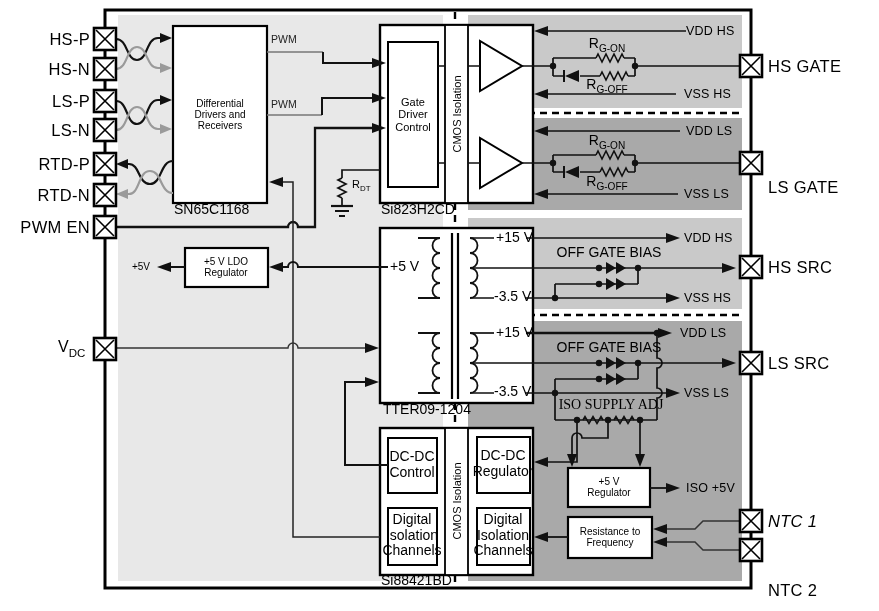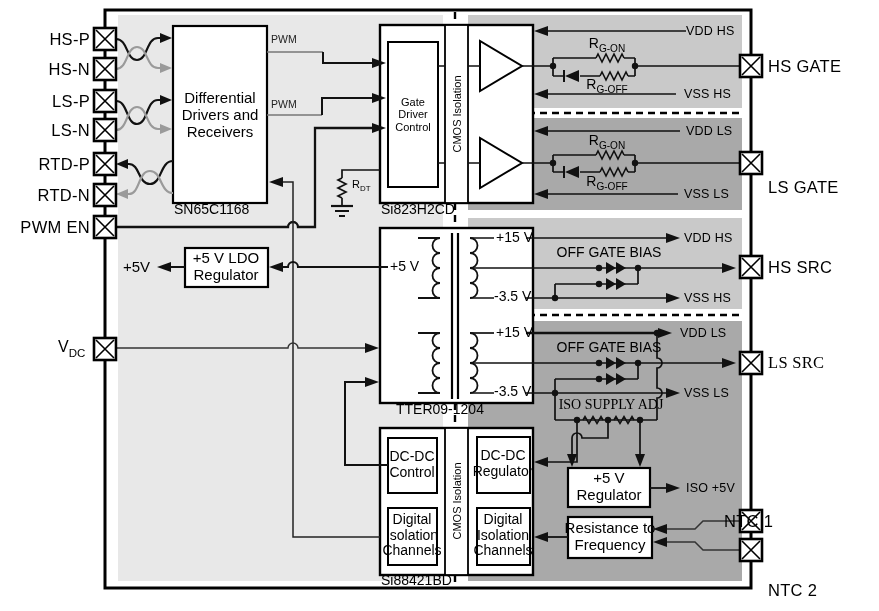--- a/index.html
+++ b/index.html
@@ -9,21 +9,21 @@
   .lbl{position:absolute;color:#000;line-height:1.12;}
   .vc{transform:translateY(-50%);}
   .cc{transform:translate(-50%,-50%);text-align:center;}
   .vert{transform:translate(-50%,-50%) rotate(-90deg);white-space:nowrap;}
   .pre{white-space:pre-line;}
   .rt{text-align:right;}
   .f17{font-size:16.5px;letter-spacing:.3px;}
   .f13{font-size:12.5px;letter-spacing:.2px;}
   .f12{font-size:14px;}
   .f11{font-size:11px;}
-  .f14{font-size:15px;}
+  .f14{font-size:10px;}
   .f10{font-size:14px;}
   .f105{font-size:10.5px;}
   sub{font-size:.72em;}
 </style>
 </head>
 <body>
 
 <div id="stage">
 
 <svg width="879" height="611" viewBox="0 0 879 611">
@@ -271,22 +271,22 @@
 <div class="lbl vc f17 rt" style="left:16px;top:101px;width:74px;">LS-P</div>
 <div class="lbl vc f17 rt" style="left:16px;top:130px;width:74px;">LS-N</div>
 <div class="lbl vc f17 rt" style="left:16px;top:164px;width:74px;">RTD-P</div>
 <div class="lbl vc f17 rt" style="left:16px;top:195px;width:74px;">RTD-N</div>
 <div class="lbl vc f17 rt" style="left:10px;top:227px;width:80px;">PWM EN</div>
 <div class="lbl vc" style="left:58px;top:349px;font-size:16px;"><span>V</span><sub>DC</sub></div>
 
 <div class="lbl vc f17" style="left:768px;top:66px;">HS GATE</div>
 <div class="lbl vc f17" style="left:768px;top:163px;margin-top:24px;">LS GATE</div>
 <div class="lbl vc f17" style="left:768px;top:267px;">HS SRC</div>
-<div class="lbl vc f17" style="left:768px;top:363px;font-family:Liberation Serif, serif;">LS SRC</div>
-<div class="lbl vc f17" style="left:724px;top:521px;">NTC 1</div>
+<div class="lbl vc f17" style="left:768px;top:363px;">LS SRC</div>
+<div class="lbl vc f17" style="left:768px;top:521px;font-style:italic;">NTC 1</div>
 <div class="lbl vc f17" style="left:768px;top:550px;margin-top:40px;">NTC 2</div>
 
 <div class="lbl vc f13" style="left:686px;top:31px;">VDD HS</div>
 <div class="lbl vc f13" style="left:684px;top:94px;">VSS HS</div>
 <div class="lbl vc f13" style="left:686px;top:131px;">VDD LS</div>
 <div class="lbl vc f13" style="left:684px;top:194px;">VSS LS</div>
 
 <div class="lbl vc f13" style="left:684px;top:238px;">VDD HS</div>
 <div class="lbl vc f13" style="left:684px;top:298px;">VSS HS</div>
 <div class="lbl vc f13" style="left:680px;top:333px;">VDD LS</div>
@@ -302,21 +302,21 @@
 <div class="lbl cc f10" style="left:611px;top:405px;font-family:Liberation Serif, serif;">ISO SUPPLY ADJ</div>
 
 <div class="lbl cc f10" style="left:607px;top:45px;"><span>R</span><sub>G-ON</sub></div>
 <div class="lbl cc f10" style="left:607px;top:86px;"><span>R</span><sub>G-OFF</sub></div>
 <div class="lbl cc f10" style="left:607px;top:142px;"><span>R</span><sub>G-ON</sub></div>
 <div class="lbl cc f10" style="left:607px;top:183px;"><span>R</span><sub>G-OFF</sub></div>
 <div class="lbl vc f11" style="left:352px;top:186px;"><span>R</span><sub>DT</sub></div>
 
 <div class="lbl vc f10" style="left:174px;top:210px;">SN65C1168</div>
 <div class="lbl vc f10" style="left:381px;top:210px;">Si823H2CD</div>
-<div class="lbl vc f10" style="left:396px;top:410px;">TTER09-1204</div>
+<div class="lbl vc f10" style="left:383px;top:410px;">TTER09-1204</div>
 <div class="lbl vc f10" style="left:381px;top:581px;">Si88421BD</div>
 
 <div class="lbl cc f14 pre" style="left:220px;top:115px;">Differential
 Drivers and
 Receivers</div>
 <div class="lbl cc f11 pre" style="left:413px;top:114px;">Gate
 Driver
 Control</div>
 <div class="lbl vert f11" style="left:457px;top:114px;">CMOS Isolation</div>
 <div class="lbl cc f10 pre" style="left:412px;top:465px;">DC-DC

